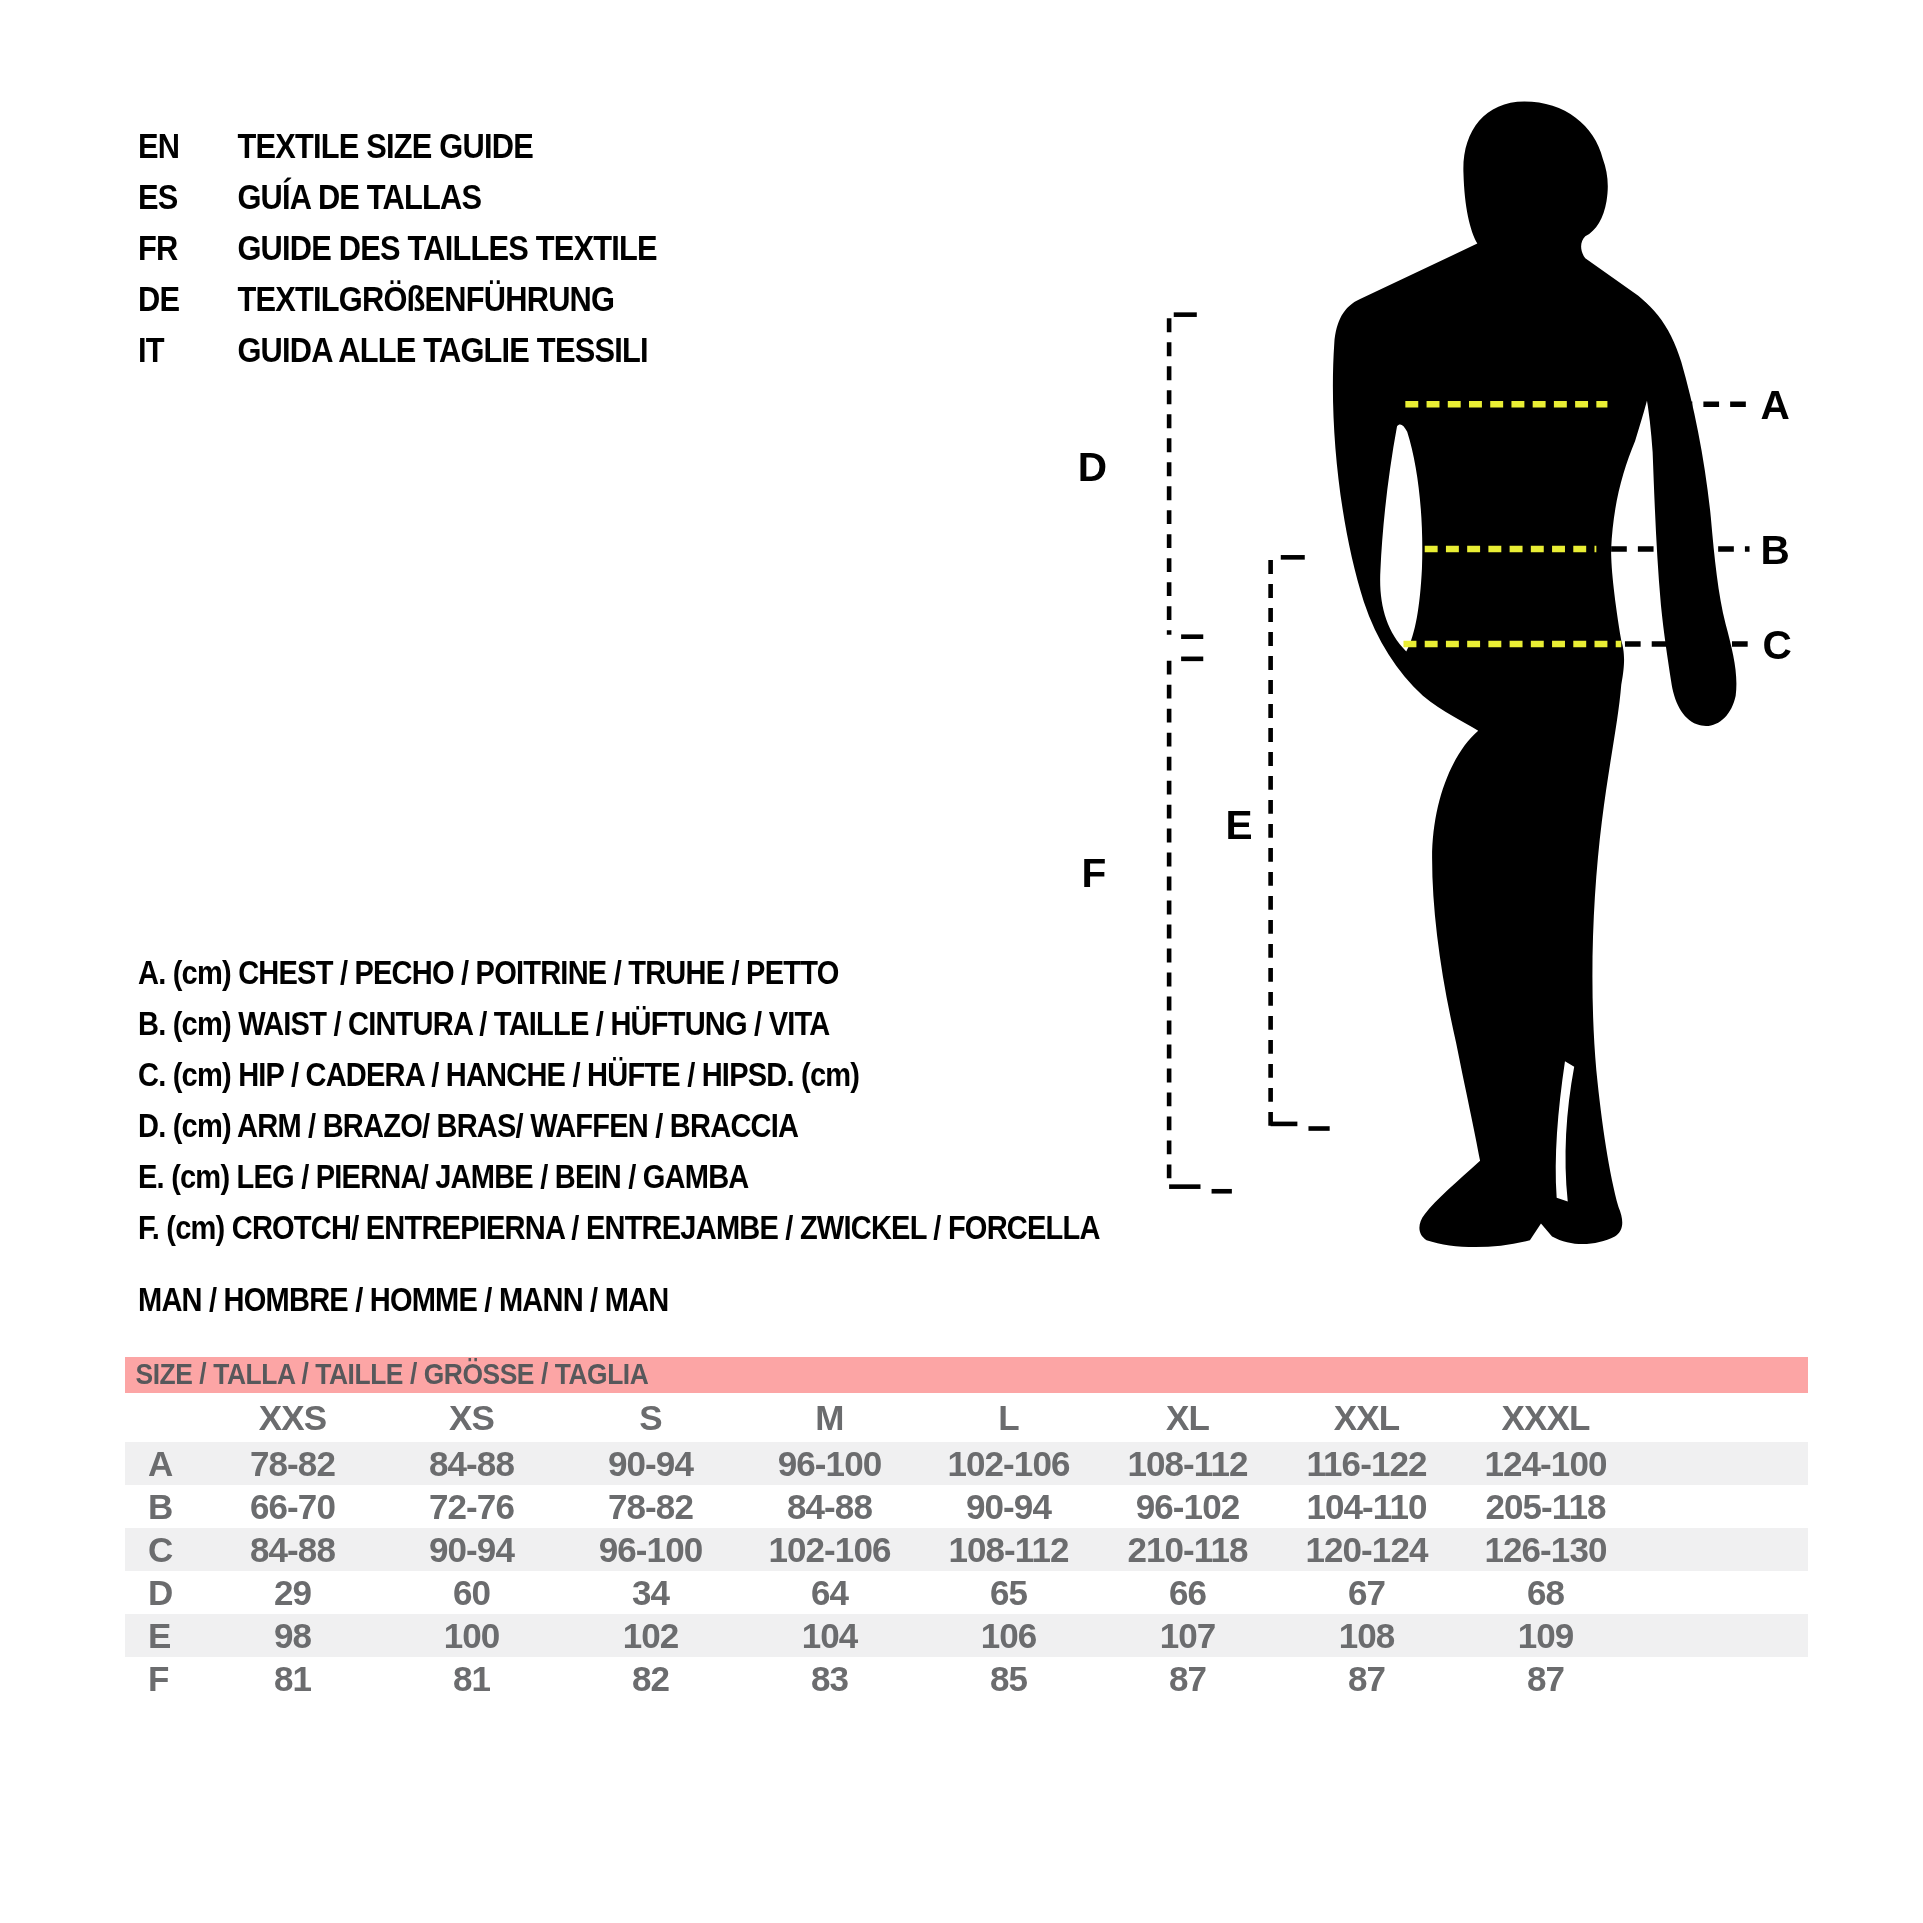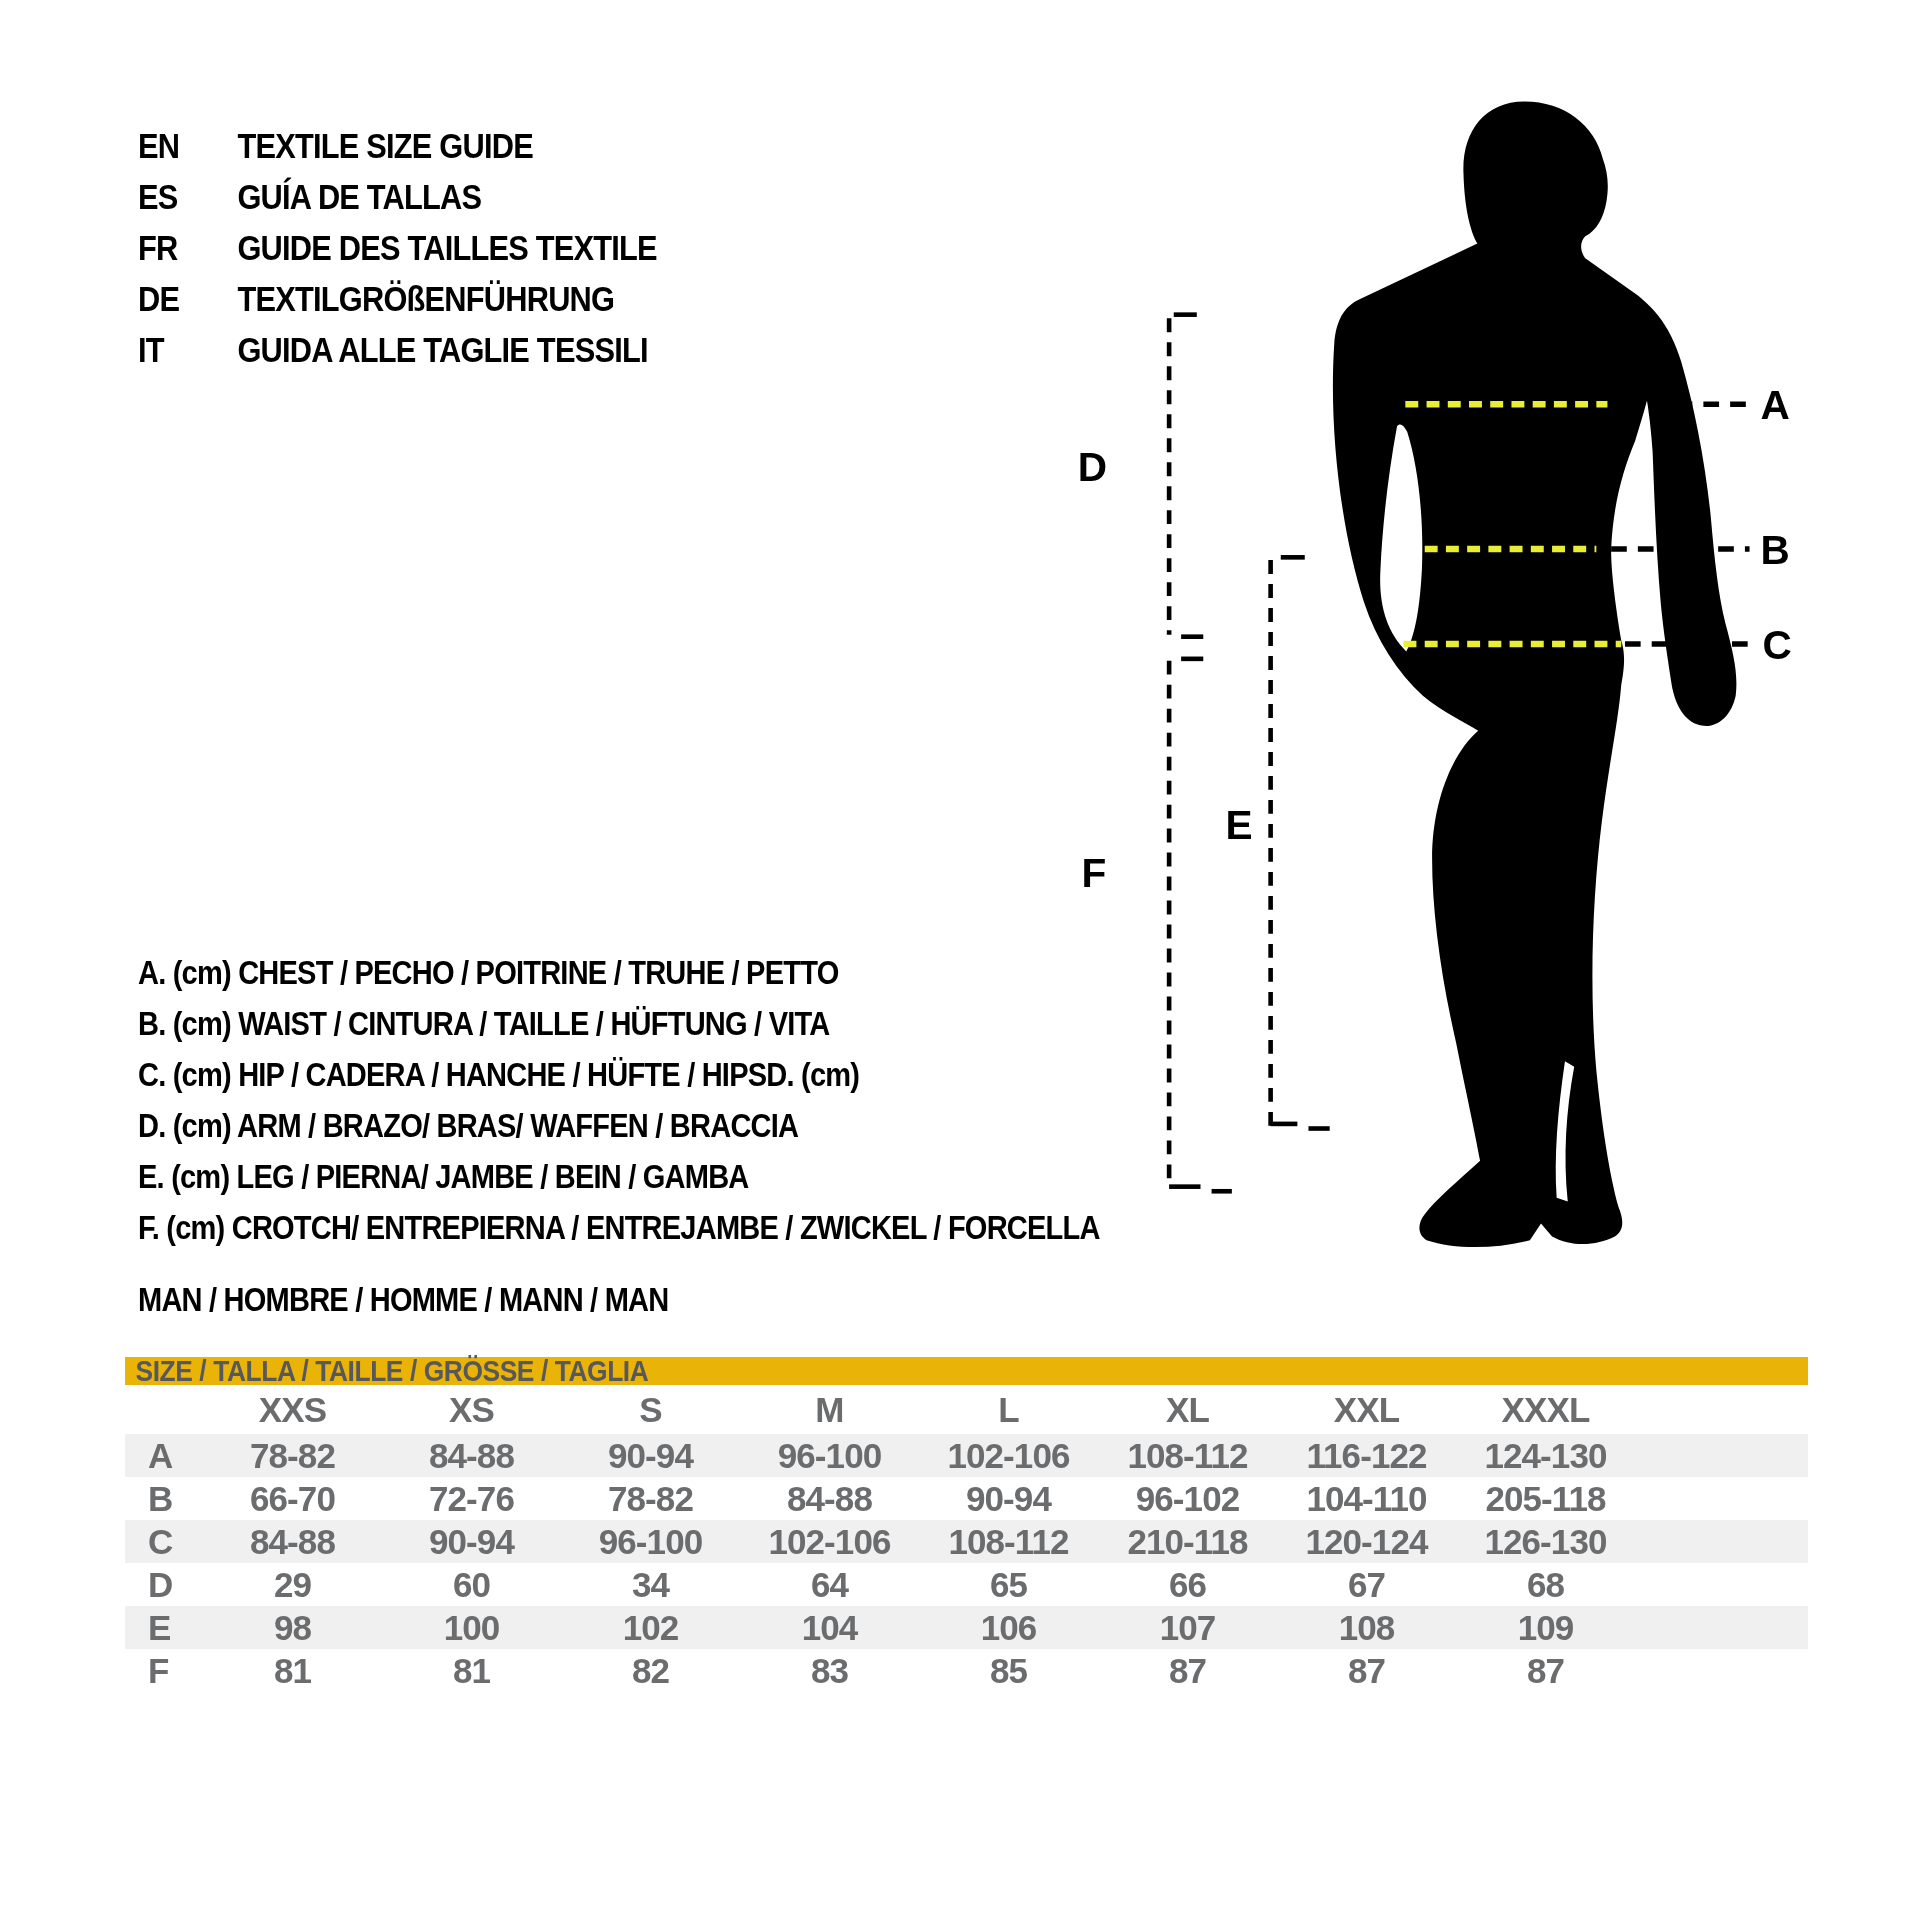--- a/index.html
+++ b/index.html
@@ -10,21 +10,21 @@
   #lang-block{left:138px;top:120px;}
   .lang-row{display:flex;height:51px;align-items:center;font-weight:bold;font-size:35px;color:#000;letter-spacing:-0.9px;}
   .lang-code{width:113px;}
   
   #legend-block{left:138px;top:947px;}
   .legend-row{height:51px;display:flex;align-items:center;font-weight:bold;font-size:33px;color:#000;letter-spacing:-0.9px;white-space:nowrap;}
   
   #category{left:138px;top:1281px;height:37px;display:flex;align-items:center;font-weight:bold;font-size:33px;color:#000;letter-spacing:-0.9px;}
   
   #size-table{left:125px;top:1357px;width:1683px;}
-  #table-title-bar{height:28px;background:#eab308;display:flex;align-items:center;}
+  #table-title-bar{height:36px;background:#fca5a5;display:flex;}
   #table-title{font-weight:bold;font-size:30px;color:#57585b;padding-left:12px;letter-spacing:-0.5px;}
   .t-row{display:flex;width:1683px;}
   .t-row.header{height:49px;}
   .t-row.data{height:43px;}
   .t-row.stripe{background:#f0f0f1;}
   .t-cell{width:179px;display:flex;align-items:center;justify-content:center;
     font-weight:bold;font-size:35px;color:#6b6c6e;letter-spacing:-0.9px;}
   .t-label{width:78px;display:flex;align-items:center;justify-content:flex-start;padding-left:23px;box-sizing:border-box;
     font-weight:bold;font-size:35px;color:#6b6c6e;}
   .t-fill{flex:1;}
@@ -88,21 +88,21 @@
       </div>
       <div class="t-row data stripe">
         <div class="t-label">A</div>
         <div class="t-cell">78-82</div>
         <div class="t-cell">84-88</div>
         <div class="t-cell">90-94</div>
         <div class="t-cell">96-100</div>
         <div class="t-cell">102-106</div>
         <div class="t-cell">108-112</div>
         <div class="t-cell">116-122</div>
-        <div class="t-cell">124-130</div>
+        <div class="t-cell">124-100</div>
         <div class="t-fill"></div>
       </div>
       <div class="t-row data">
         <div class="t-label">B</div>
         <div class="t-cell">66-70</div>
         <div class="t-cell">72-76</div>
         <div class="t-cell">78-82</div>
         <div class="t-cell">84-88</div>
         <div class="t-cell">90-94</div>
         <div class="t-cell">96-102</div>

